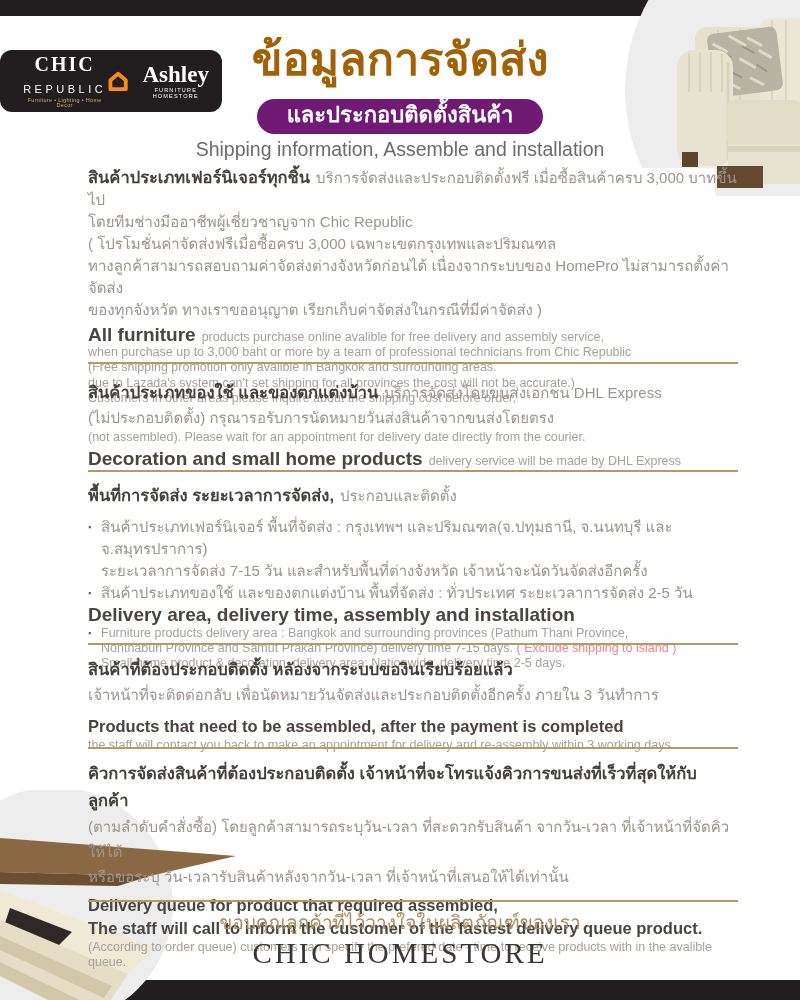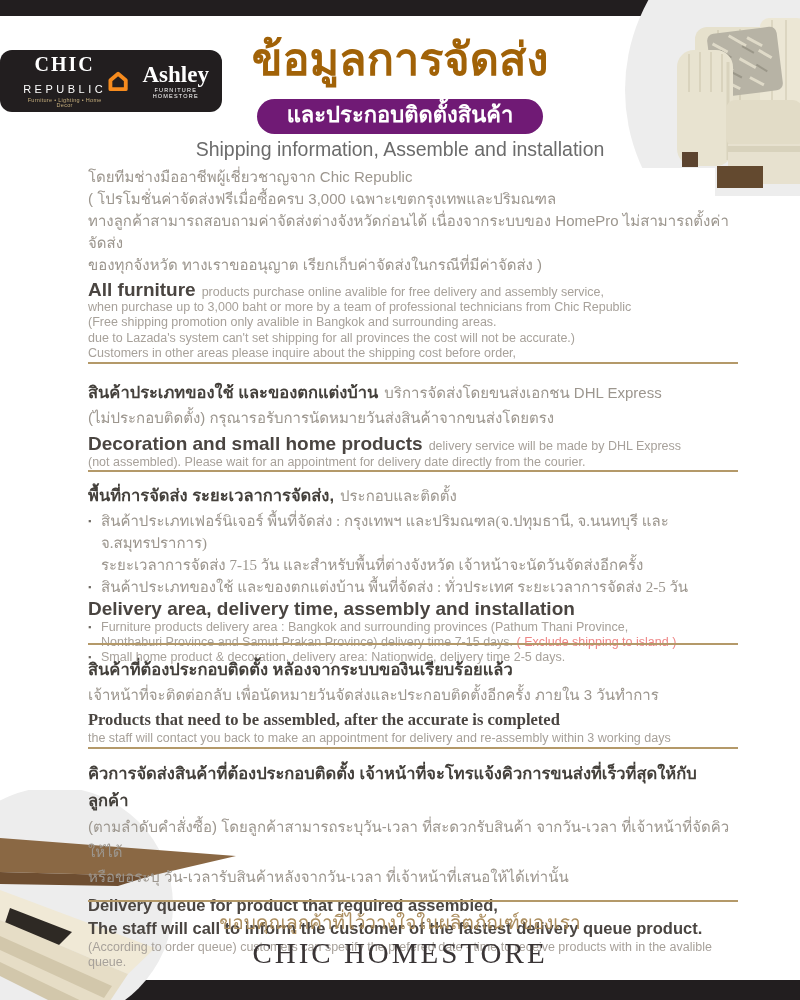--- a/index.html
+++ b/index.html
@@ -37,21 +37,21 @@
 
   .th-t{font-size:15px;line-height:22px;color:#9c968e;}
   .th-t.lg{line-height:25px;}
   .th-b{font-size:16.5px;font-weight:700;color:#44403b;margin-right:6px;}
   .en-t{font-size:12.5px;line-height:15.2px;color:#a7a19a;}
   .en-b{font-size:19px;font-weight:700;color:#4a4541;margin-right:6px;}
   .en-head{font-size:19px;font-weight:700;color:#4a4541;line-height:22px;}
   .red{color:#ee8585;}
   .bullet{position:relative;padding-left:13px;}
   .bullet::before{content:"▪";position:absolute;left:0;top:0;font-size:9px;color:#6e6963;}
-  .gap4{margin-top:2px;font-family:Liberation Serif, serif;} .gap5{margin-top:5px;} .gap6{margin-top:6px;}
+  .gap4{margin-top:8px;} .gap5{margin-top:5px;} .gap6{margin-top:6px;}
 
   .footer{position:absolute;left:0;right:0;top:910px;text-align:center;z-index:2;}
   .thanks{font-size:19px;color:#ab8d5e;line-height:26px;}
   .brand{font-family:"Liberation Serif",serif;font-size:29px;letter-spacing:3px;color:#3a3536;
          line-height:34px;}
 </style>
 </head>
 <body>
 
 <div class="page">
@@ -113,43 +113,46 @@
     </div>
   </div>
 
   <div class="title-th">ข้อมูลการจัดส่ง</div>
   <div class="badge-row">
     <span class="badge">และประกอบติดตั้งสินค้า</span>
   </div>
   <div class="subtitle-en">Shipping information, Assemble and installation</div>
 
   <div class="sec" style="top:166px">
+    <div class="th-t">
+      <b class="th-b">สินค้าประเภทเฟอร์นิเจอร์ทุกชิ้น</b><span>บริการจัดส่งและประกอบติดตั้งฟรี เมื่อซื้อสินค้าครบ 3,000 บาทขึ้นไป</span>
+    </div>
     <div class="th-t">โดยทีมช่างมืออาชีพผู้เชี่ยวชาญจาก Chic Republic</div>
     <div class="th-t">( โปรโมชั่นค่าจัดส่งฟรีเมื่อซื้อครบ 3,000 เฉพาะเขตกรุงเทพและปริมณฑล</div>
     <div class="th-t">ทางลูกค้าสามารถสอบถามค่าจัดส่งต่างจังหวัดก่อนได้ เนื่องจากระบบของ HomePro ไม่สามารถตั้งค่าจัดส่ง</div>
     <div class="th-t">ของทุกจังหวัด ทางเราขออนุญาต เรียกเก็บค่าจัดส่งในกรณีที่มีค่าจัดส่ง )</div>
     <div class="en-t gap6">
       <b class="en-b">All furniture</b><span>products purchase online avalible for free delivery and assembly service,</span>
     </div>
     <div class="en-t">when purchase up to 3,000 baht or more by a team of professional technicians from Chic Republic</div>
     <div class="en-t">(Free shipping promotion only avalible in Bangkok and surrounding areas.</div>
     <div class="en-t">due to Lazada's system can't set shipping for all provinces the cost will not be accurate.)</div>
     <div class="en-t">Customers in other areas please inquire about the shipping cost before order,</div>
   </div>
   <div class="divider" style="top:362px"></div>
 
   <div class="sec" style="top:380px">
     <div class="th-t lg">
       <b class="th-b">สินค้าประเภทของใช้ และของตกแต่งบ้าน</b><span>บริการจัดส่งโดยขนส่งเอกชน DHL Express</span>
     </div>
     <div class="th-t lg">(ไม่ประกอบติดตั้ง) กรุณารอรับการนัดหมายวันส่งสินค้าจากขนส่งโดยตรง</div>
+    <div class="en-t">(not assembled). Please wait for an appointment for delivery date directly from the courier.</div>
     <div class="en-t gap5" style="line-height:18px">
       <b class="en-b">Decoration and small home products</b><span>delivery service will be made by DHL Express</span>
     </div>
-    <div class="en-t">(not assembled). Please wait for an appointment for delivery date directly from the courier.</div>
   </div>
   <div class="divider" style="top:470px"></div>
 
   <div class="sec" style="top:483px">
     <div class="th-t" style="line-height:25px">
       <b class="th-b">พื้นที่การจัดส่ง ระยะเวลาการจัดส่ง,</b><span>ประกอบและติดตั้ง</span>
     </div>
     <div class="gap4">
       <div class="th-t bullet">สินค้าประเภทเฟอร์นิเจอร์ พื้นที่จัดส่ง : กรุงเทพฯ และปริมณฑล(จ.ปทุมธานี, จ.นนทบุรี และ จ.สมุทรปราการ)</div>
       <div class="th-t" style="padding-left:13px">ระยะเวลาการจัดส่ง 7-15 วัน และสำหรับพื้นที่ต่างจังหวัด เจ้าหน้าจะนัดวันจัดส่งอีกครั้ง</div>
@@ -161,21 +164,21 @@
       <span>Nonthaburi Province and Samut Prakan Province) delivery time 7-15 days.</span>
       <span class="red">( Exclude shipping to island )</span>
     </div>
     <div class="en-t bullet" style="line-height:15px">Small home product &amp; decoration, delivery area: Nationwide, delivery time 2-5 days.</div>
   </div>
   <div class="divider" style="top:643px"></div>
 
   <div class="sec" style="top:657px">
     <div style="line-height:25px"><b class="th-b">สินค้าที่ต้องประกอบติดตั้ง หลัองจากระบบของินเรียบร้อยแล้ว</b></div>
     <div class="th-t" style="line-height:25px">เจ้าหน้าที่จะติดต่อกลับ เพื่อนัดหมายวันจัดส่งและประกอบติดตั้งอีกครั้ง ภายใน 3 วันทำการ</div>
-    <div class="gap4" style="line-height:22px"><b class="en-b" style="font-size:16.5px">Products that need to be assembled, after the accurate is completed</b></div>
+    <div class="gap4" style="line-height:22px"><b class="en-b" style="font-size:16.5px">Products that need to be assembled, after the payment is completed</b></div>
     <div class="en-t">the staff will contact you back to make an appointment for delivery and re-assembly within 3 working days</div>
   </div>
   <div class="divider" style="top:747px"></div>
 
   <div class="sec" style="top:760px">
     <div style="line-height:26px"><b class="th-b">คิวการจัดส่งสินค้าที่ต้องประกอบติดตั้ง เจ้าหน้าที่จะโทรแจ้งคิวการขนส่งที่เร็วที่สุดให้กับลูกค้า</b></div>
     <div class="th-t lg">(ตามลำดับคำสั่งซื้อ) โดยลูกค้าสามารถระบุวัน-เวลา ที่สะดวกรับสินค้า จากวัน-เวลา ที่เจ้าหน้าที่จัดคิวให้ได้</div>
     <div class="th-t lg">หรือขอระบุ วัน-เวลารับสินค้าหลังจากวัน-เวลา ที่เจ้าหน้าที่เสนอให้ได้เท่านั้น</div>
     <div class="gap5" style="line-height:22px"><b class="en-b" style="font-size:16.5px">Delivery queue for product that required assembled,</b></div>
     <div style="line-height:22px"><b class="en-b" style="font-size:16.5px">The staff will call to inform the customer of the fastest delivery queue product.</b></div>

